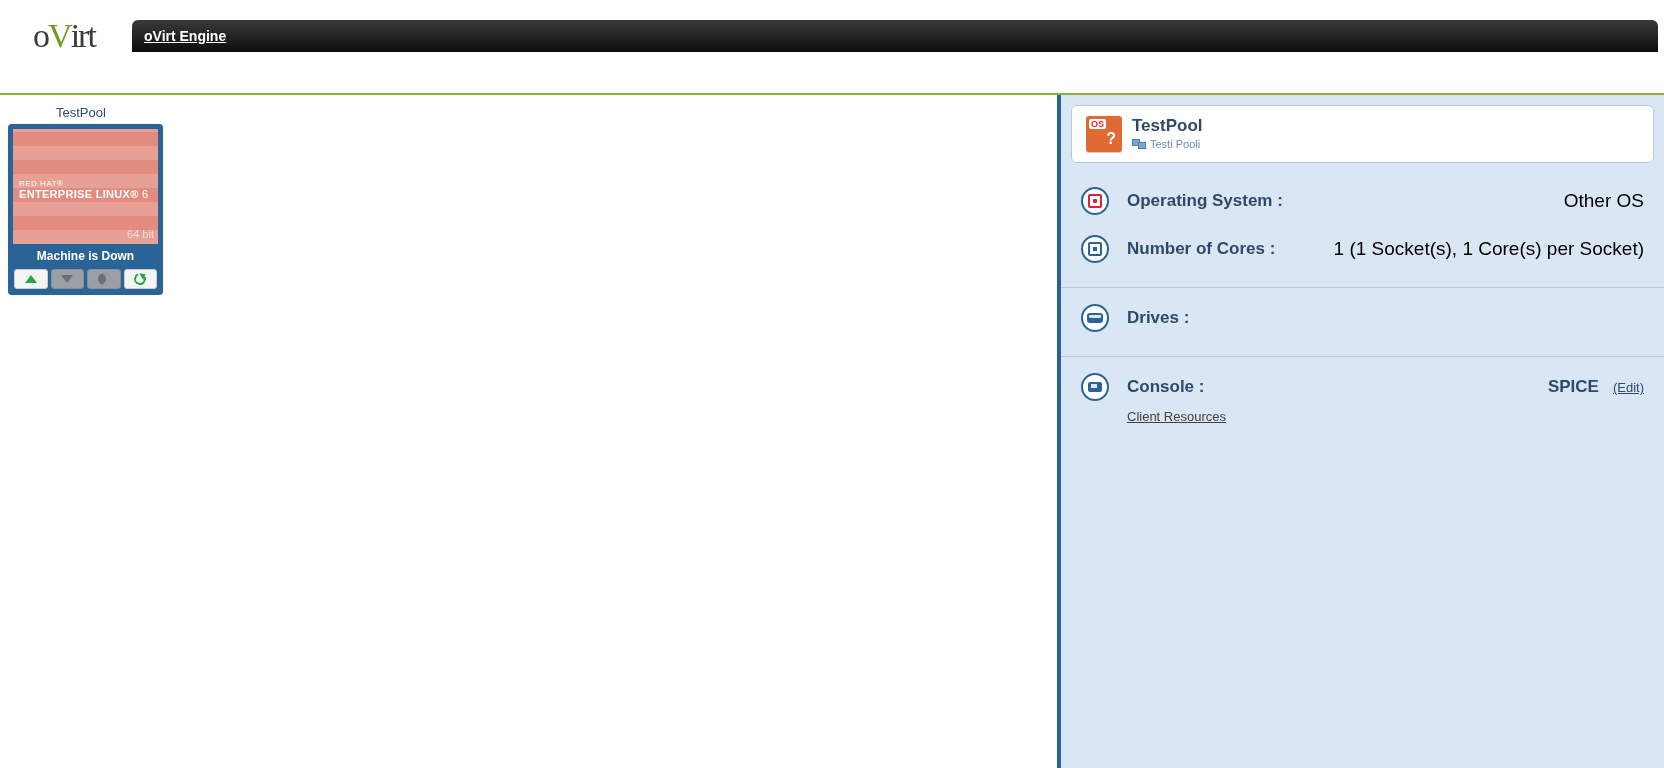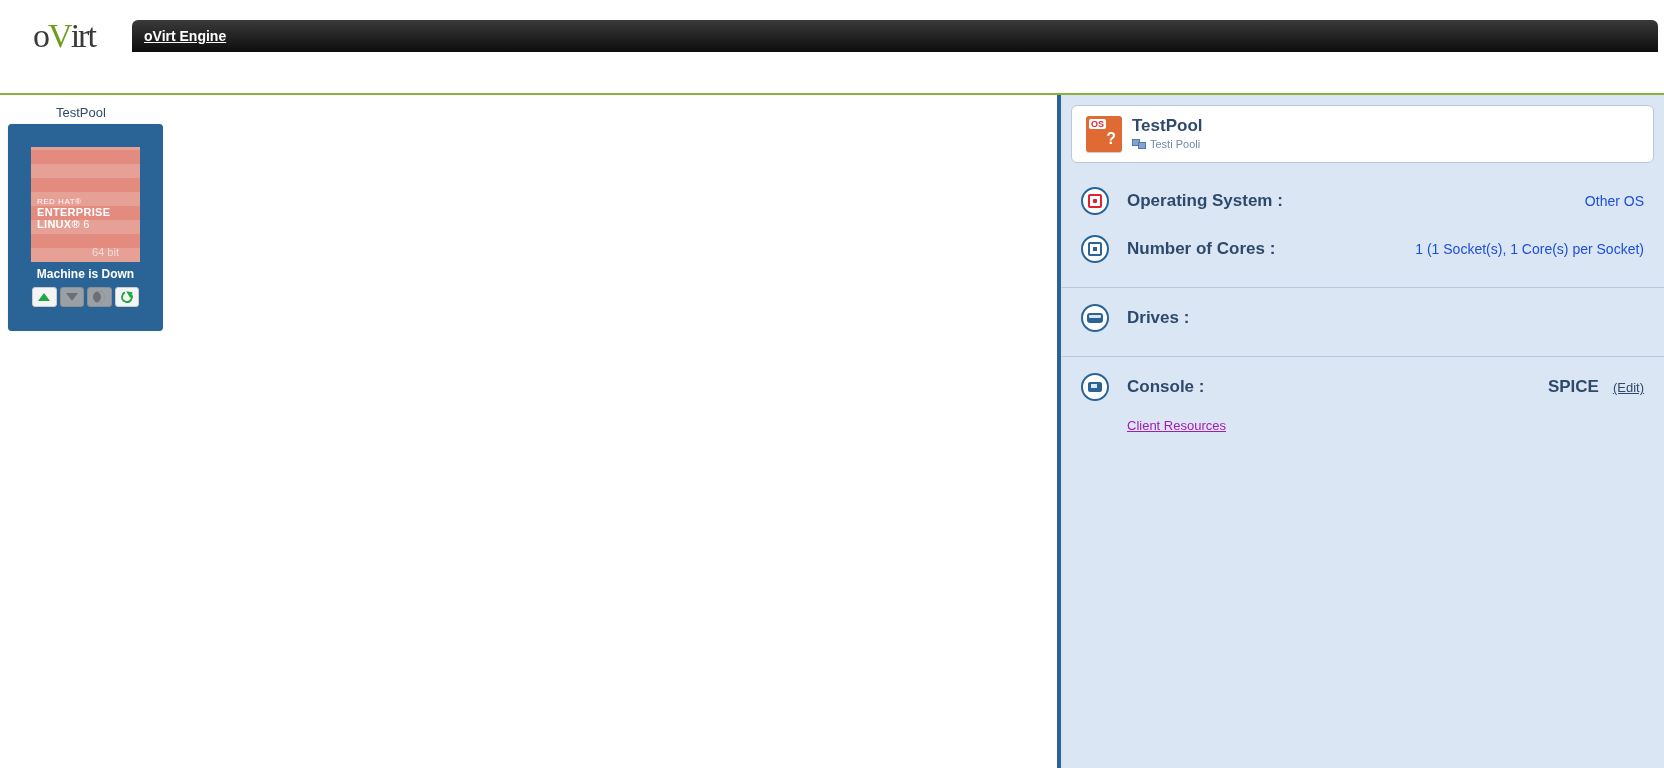--- a/index.html
+++ b/index.html
@@ -29,34 +29,34 @@
   .hr { height: 2px; background: #8ab23b; margin-top: 22px; }
 
   
   .main { flex: 1; display: flex; position: relative; overflow: hidden; }
   .canvas { flex: 1; padding: 10px 8px; position: relative; }
 
   
   .vm-label { font-size: 13px; color: #2e4a6b; margin-left: 48px; margin-bottom: 4px; }
   .vm-card {
     width: 155px; border: 2px solid #2a6496; border-radius: 4px; background: #2a6496;
-    padding: 21px; display: flex; flex-direction: column; align-items: stretch;
+    padding: 3px; display: flex; flex-direction: column; align-items: stretch;
     box-shadow: 0 0 1px rgba(0,0,0,.3);
   }
   .vm-thumb {
     height: 115px;
     background:
       repeating-linear-gradient(0deg, rgba(255,255,255,.18) 0 14px, rgba(0,0,0,0) 14px 28px),
       linear-gradient(#e28b7e, #e28b7e);
     position: relative; color: #fff; font-size: 10px; padding: 50px 6px 6px 6px;
   }
   .vm-thumb .brand { font-size: 8px; letter-spacing: .5px; opacity: .95; }
   .vm-thumb .line { font-size: 11px; font-weight: bold; letter-spacing: .3px; }
   .vm-thumb .ver  { font-weight: normal; }
-  .vm-thumb .arch { position: absolute; right: 21px; bottom: 4px; color: #eee; opacity: .8; font-size: 11px; }
+  .vm-thumb .arch { position: absolute; right: 4px; bottom: 4px; color: #eee; opacity: .8; font-size: 11px; }
   .vm-status { color: #fff; text-align: center; font-weight: bold; font-size: 12px; padding: 5px 0 6px; }
   .vm-actions { display: flex; gap: 3px; padding: 0 1px 1px; }
   .vm-btn {
     flex: 1; height: 20px; background: #f4f4f4; border: 1px solid #ccc; border-radius: 3px;
     display: flex; align-items: center; justify-content: center; cursor: pointer;
   }
   .vm-btn.disabled { background: #9aa0a6; border-color: #8a8f94; cursor: default; }
   .tri-up { width: 0; height: 0; border-left: 6px solid transparent; border-right: 6px solid transparent; border-bottom: 8px solid #23a745; }
   .tri-down { width: 0; height: 0; border-left: 6px solid transparent; border-right: 6px solid transparent; border-top: 8px solid #6c6f73; }
   .moon {
@@ -106,22 +106,22 @@
   .section { padding: 6px 20px 14px; border-bottom: 1px solid #b8c9de; }
   .section:last-child { border-bottom: none; }
   .row { display: flex; align-items: center; padding: 10px 0; }
   .row .ic {
     width: 28px; height: 28px; border: 2px solid #2a6496; border-radius: 50%;
     display: flex; align-items: center; justify-content: center; margin-right: 18px;
     background: #fff;
   }
   .row .label { color: #2e4a6b; font-weight: bold; font-size: 17px; flex: 0 0 auto; }
   .row .spacer { flex: 1; }
-  .row .value { color: #1d4ed8; font-size: 14px; }
-  .sublink { color: #a21caf; text-decoration: underline; font-size: 13px; margin-left: 46px; margin-top: 15px; display: inline-block; }
+  .row .value { color: #000000; font-size: 19px; }
+  .sublink { color: #404040; text-decoration: underline; font-size: 13px; margin-left: 46px; margin-top: 6px; display: inline-block; }
 
   .console-val { display: flex; align-items: baseline; gap: 14px; }
   .console-val .main-val { font-weight: bold; font-size: 17px; color: #2e4a6b; }
   .console-val a { color: #2e4a6b; text-decoration: underline; font-size: 13px; }
 
   
   .ic-disc { width:14px; height:14px; background:#fff; border:2px solid #d23; border-radius:2px; position:relative;}
   .ic-disc::after{content:""; position:absolute; inset:3px; background:#d23; border-radius:1px;}
   .ic-mem { width:16px; height:8px; background:#fff; border:2px solid #1a8a1a; border-radius:2px; position:relative;}
   .ic-mem::after{content:""; position:absolute; left:2px; right:2px; top:1px; height:2px; background:#1a8a1a;}

